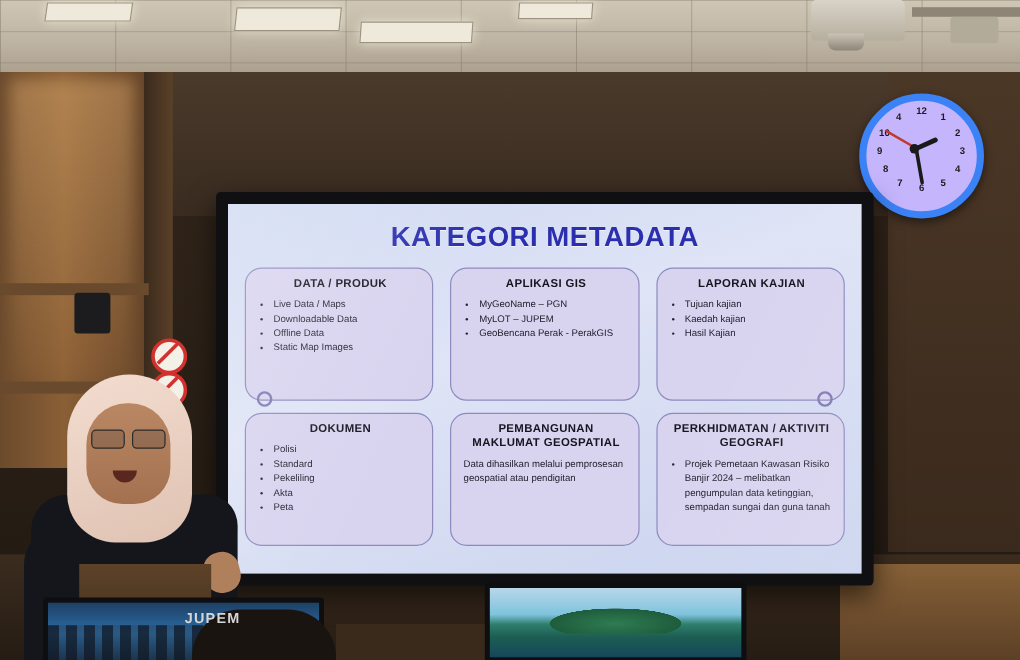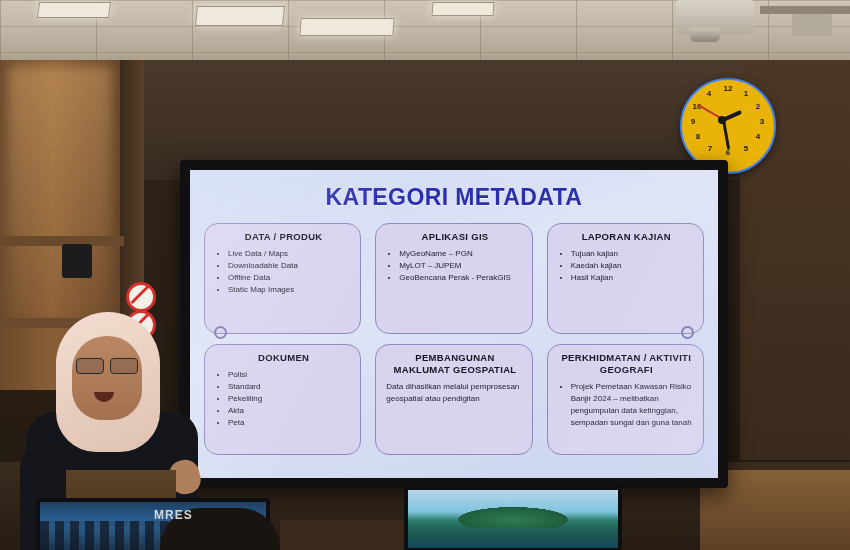--- a/index.html
+++ b/index.html
@@ -119,24 +119,24 @@
     background: linear-gradient(180deg,#3b2c1f 0%,#261c13 100%);
   }
   .desk-right {
     position: absolute; left: 700px; top: 470px; width: 150px; height: 80px;
     background: linear-gradient(180deg,#7a5staff,#6b4c2e);
     background: linear-gradient(180deg,#866037,#5c4026);
   }
 
   
   .clock {
-    position: absolute; left: 680px; top: 78px; width: 92px; height: 92px;
+    position: absolute; left: 716px; top: 78px; width: 92px; height: 92px;
     border-radius: 50%;
-    background: #eab308;
-    border: 2px solid #3b82f6;
+    background: #c4b5fd;
+    border: 6px solid #3b82f6;
     box-shadow: 0 3px 8px rgba(0,0,0,.5);
   }
   .clock-face {
     position: absolute; inset: 0; border-radius: 50%;
   }
   .clock-num {
     position: absolute; font-size: 8px; color: #1c1c1c; font-weight: bold;
     width: 12px; text-align: center;
   }
   .hand {
@@ -455,21 +455,21 @@
     <div class="p-hand"></div>
   </div>
   <div class="podium"></div>
 
   <div class="mon mon-a">
     <div class="mon-screen">
       <div class="city"></div>
     </div>
   </div>
   <div class="person-fg"></div>
-  <div class="mon-logo">MRES</div>
+  <div class="mon-logo">JUPEM</div>
   <div class="desk-fg"></div>
   <div class="mon mon-b">
     <div class="mon-screen">
       <div class="island"></div>
     </div>
   </div>
 
 </div>
 
 </body></html>

